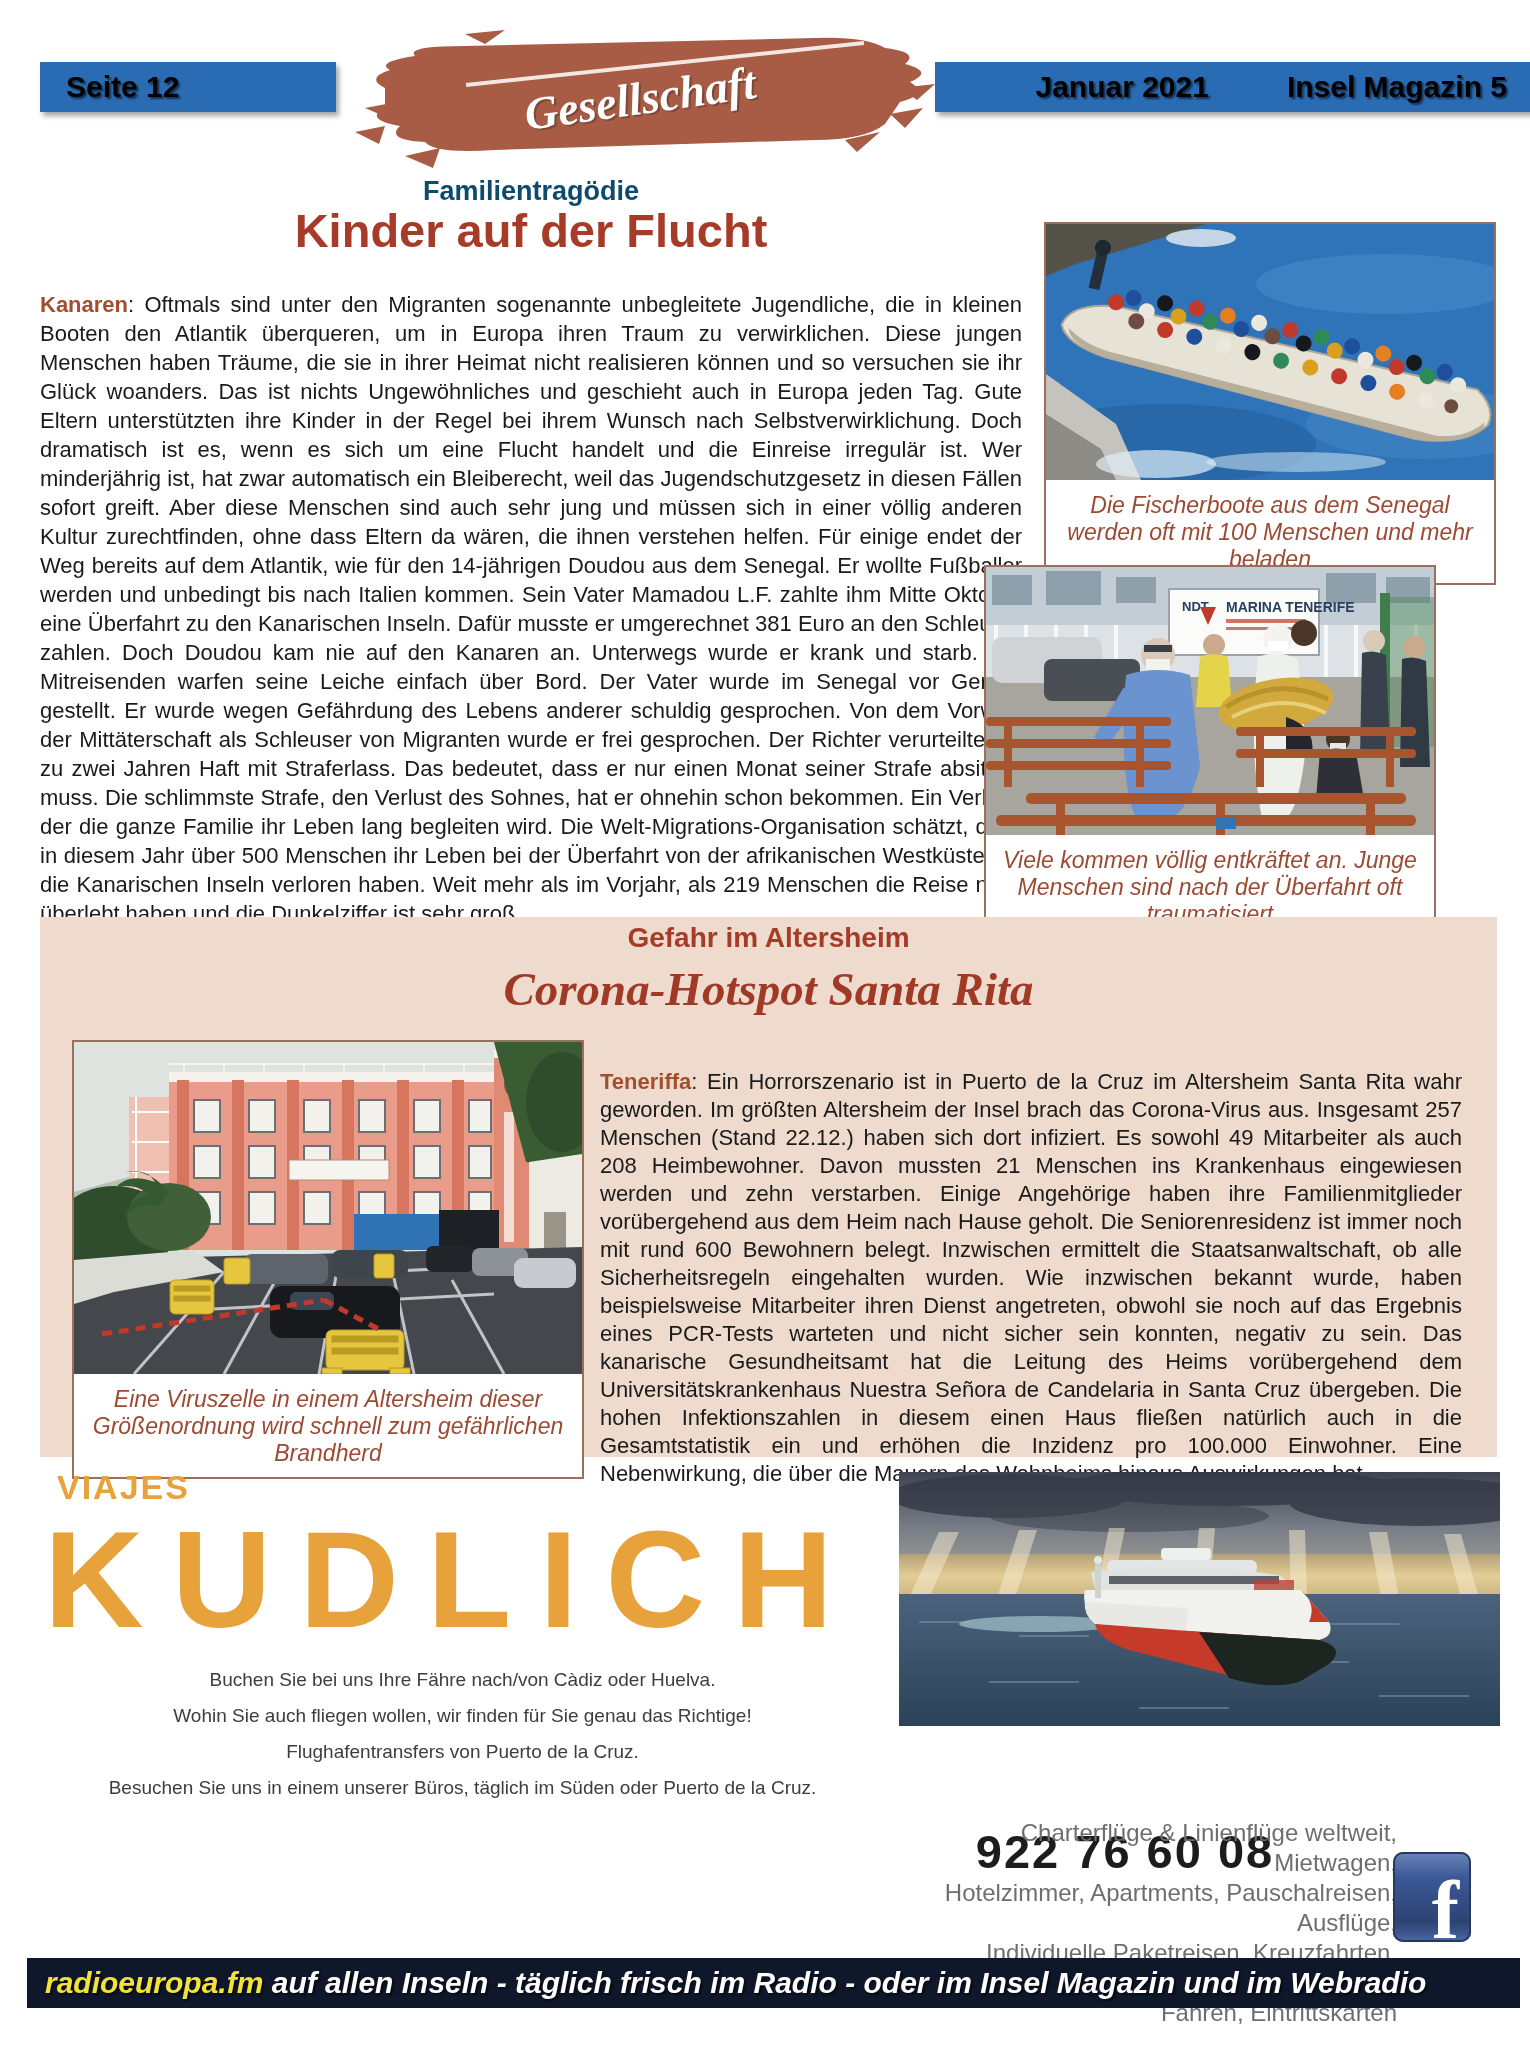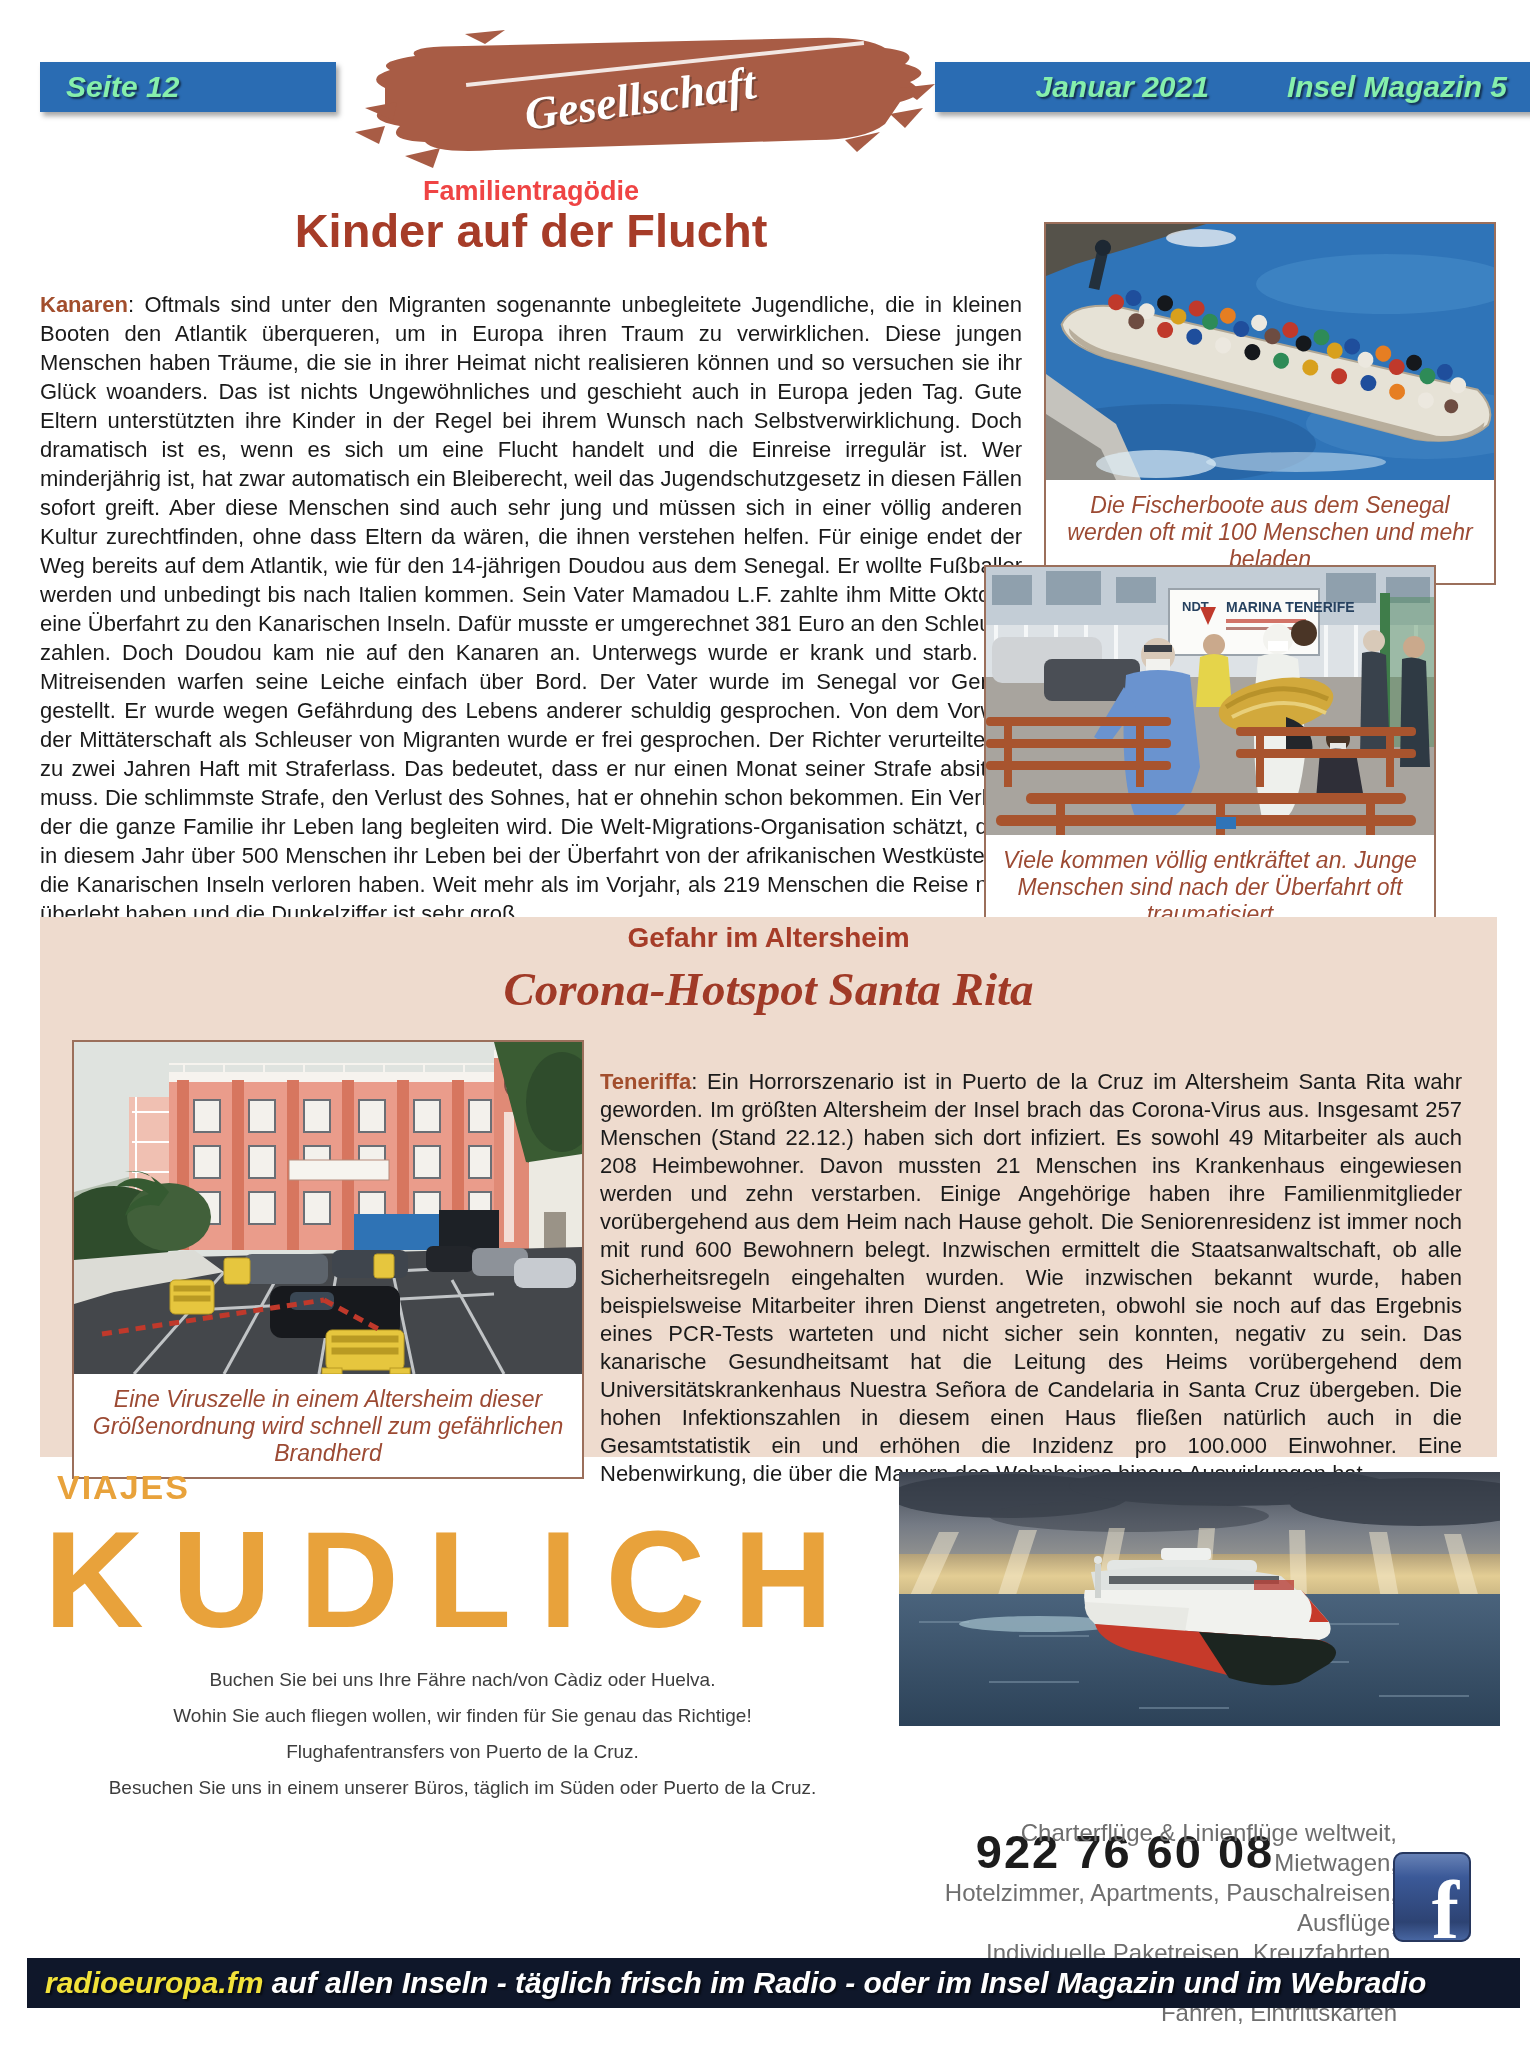--- a/index.html
+++ b/index.html
@@ -1,31 +1,31 @@
 <!DOCTYPE html>
 <html><head>
 <meta charset="utf-8">
 <style>
   html,body{margin:0;padding:0;background:#ffffff;}
   .page{position:relative;width:1530px;height:2069px;background:#ffffff;overflow:hidden;
         font-family:"Liberation Sans", sans-serif;color:#1a1a1a;}
 
   
   .hbar{position:absolute;top:62px;height:50px;background:#2a6cb3;
-        box-shadow:3px 4px 5px rgba(0,0,0,.35);color:#86efac;font-weight:bold;
-        font-size:30px;line-height:50px;font-style:italic;}
+        box-shadow:3px 4px 5px rgba(0,0,0,.35);color:#000000;font-weight:bold;
+        font-size:30px;line-height:50px;}
   .hbar .sh{text-shadow:2px 2px 2px rgba(0,0,0,.55);}
   #bar-left{left:40px;width:296px;padding-left:26px;box-sizing:border-box;}
   #bar-right{left:935px;width:604px;display:flex;justify-content:flex-end;gap:78px;
              padding-right:32px;box-sizing:border-box;}
   #banner{position:absolute;left:345px;top:28px;width:590px;height:145px;}
 
   
   .kicker1{position:absolute;left:40px;top:176px;width:982px;text-align:center;
-           font-size:27px;font-weight:bold;color:#ef4444;}
+           font-size:27px;font-weight:bold;color:#0c4a6e;}
   .title1{position:absolute;left:40px;top:203px;width:982px;text-align:center;
           font-size:47px;font-weight:bold;color:#a63c28;letter-spacing:0px;}
   .body1{position:absolute;left:40px;top:268px;width:982px;font-size:22px;
          line-height:29px;text-align:justify;}
   .leadin{font-weight:bold;color:#a24e2d;}
 
   .photobox{position:absolute;width:452px;border:2px solid #9b6f5b;background:#fff;box-sizing:border-box;}
   #pbox1{left:1044px;top:222px;}
   #pbox2{left:984px;top:565px;}
   .pcaption{font-style:italic;color:#9c4a33;font-size:23px;line-height:27px;

